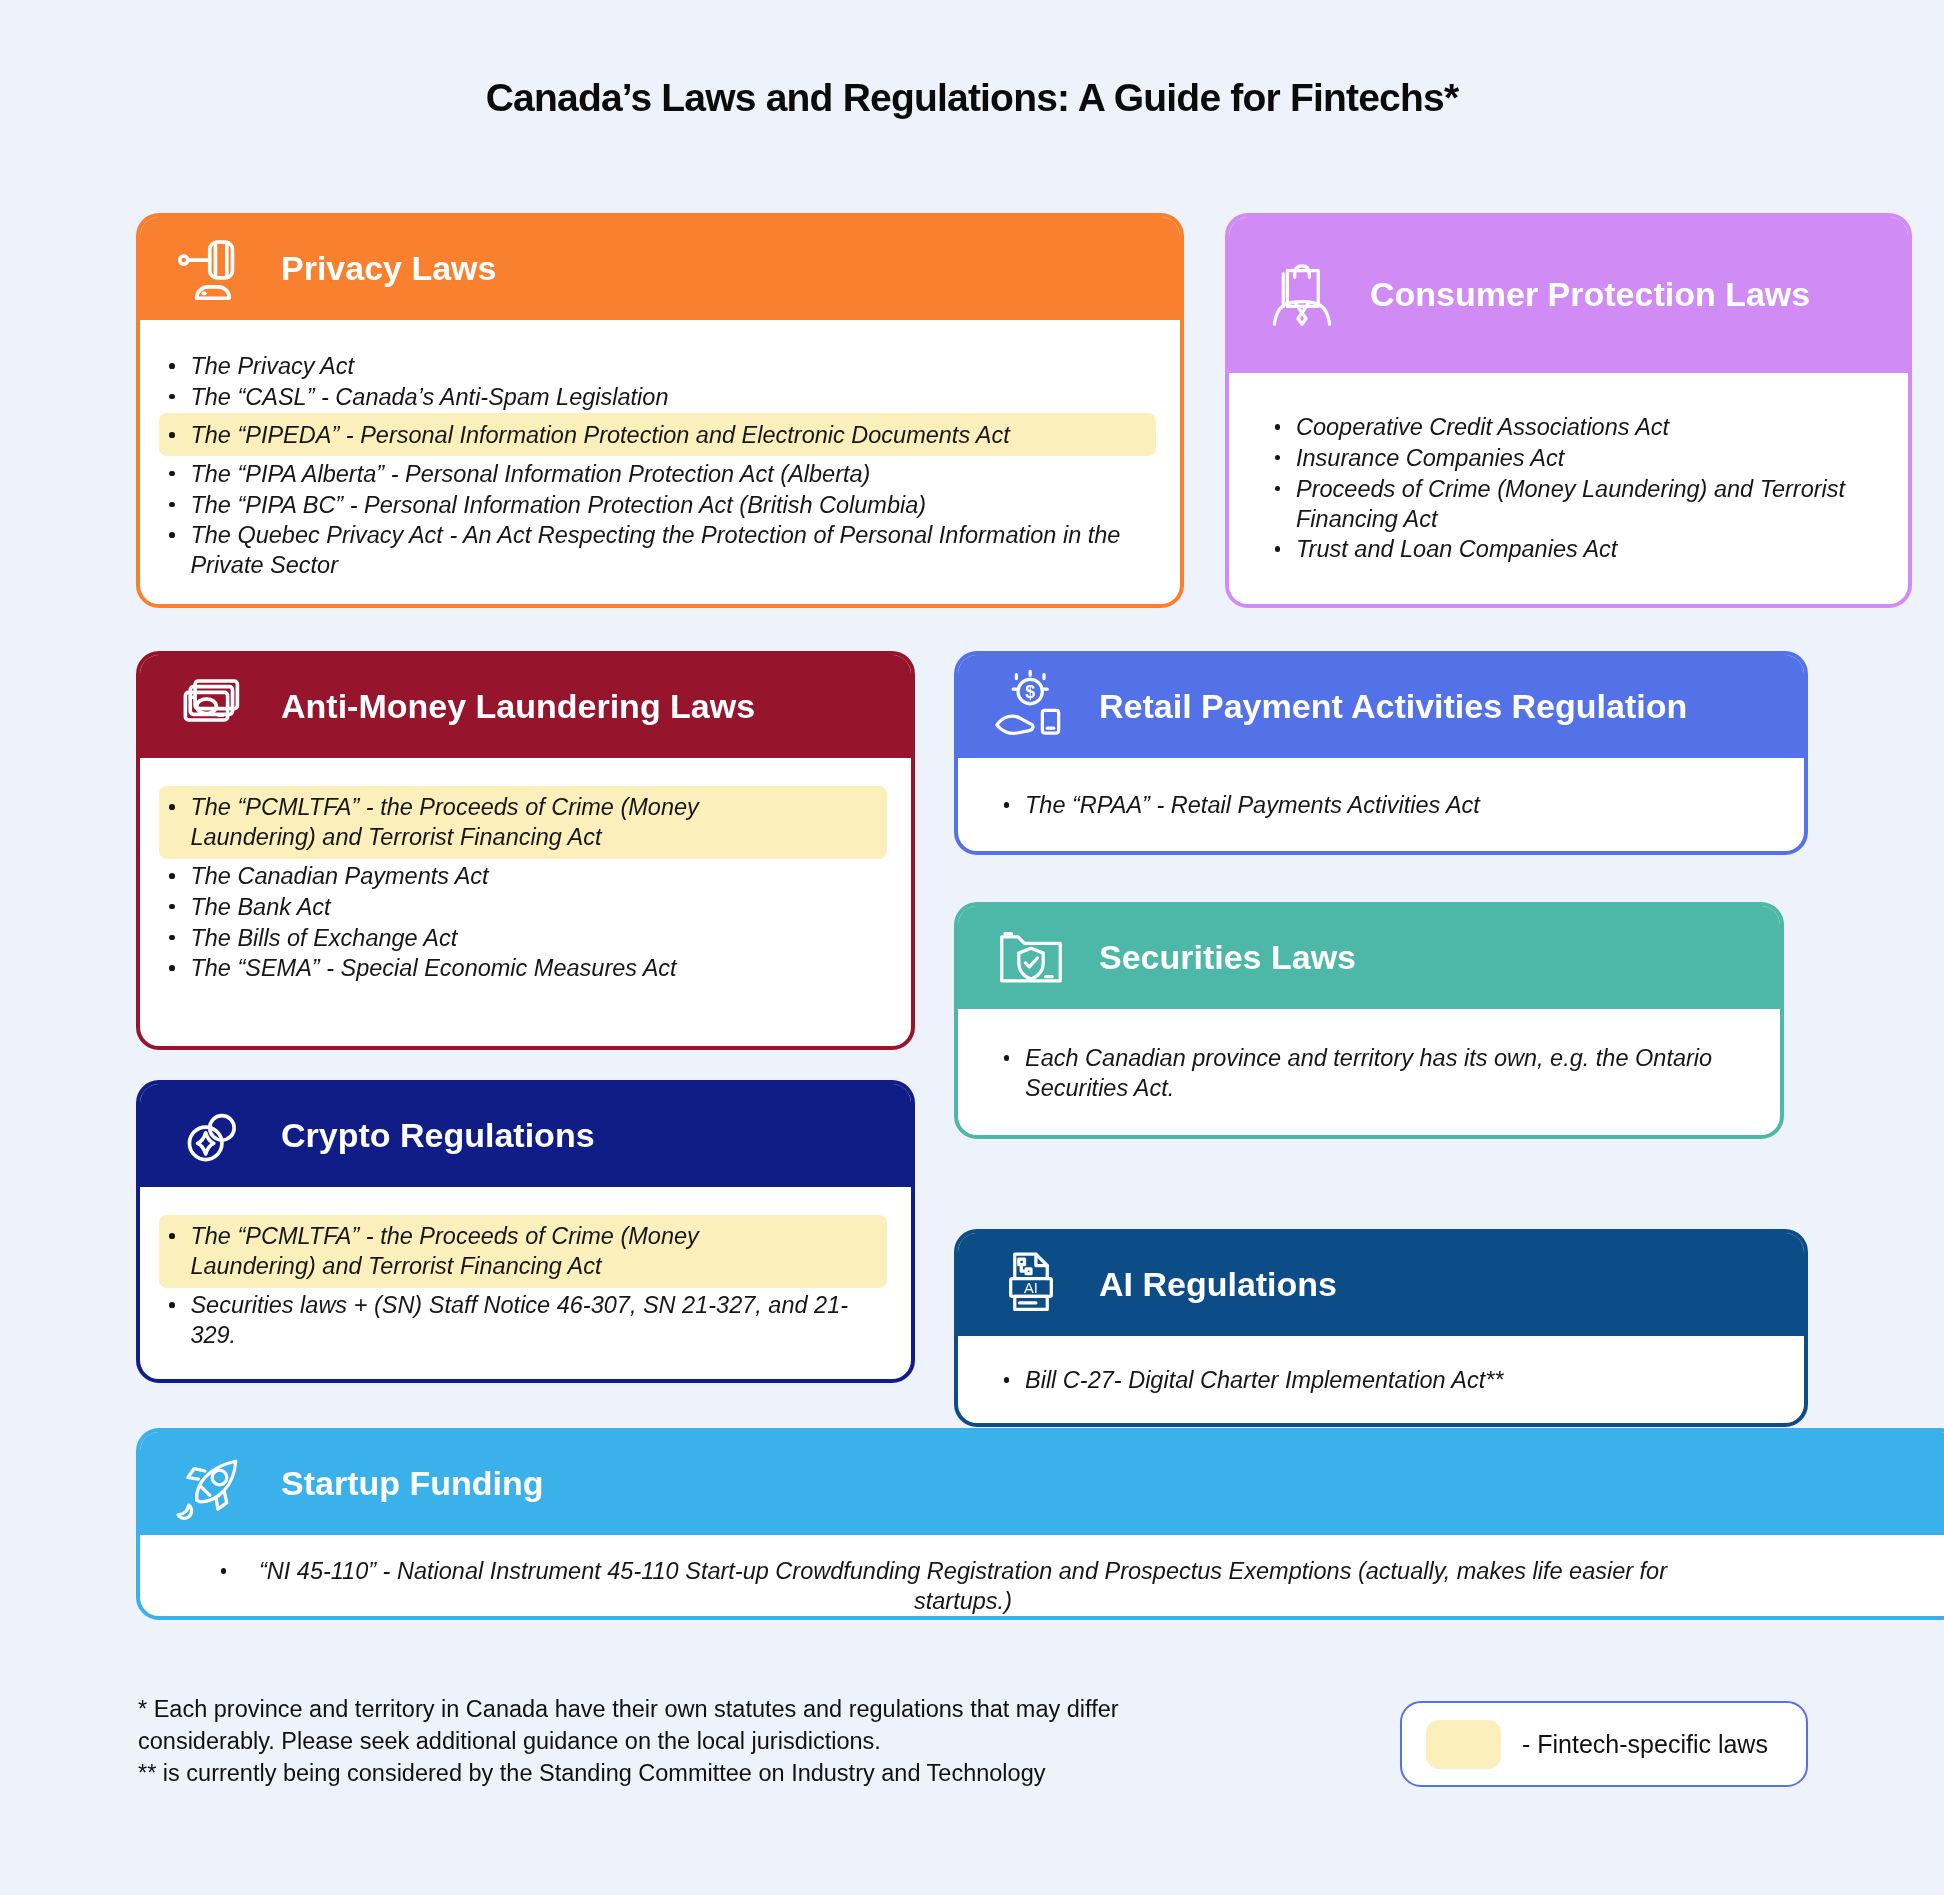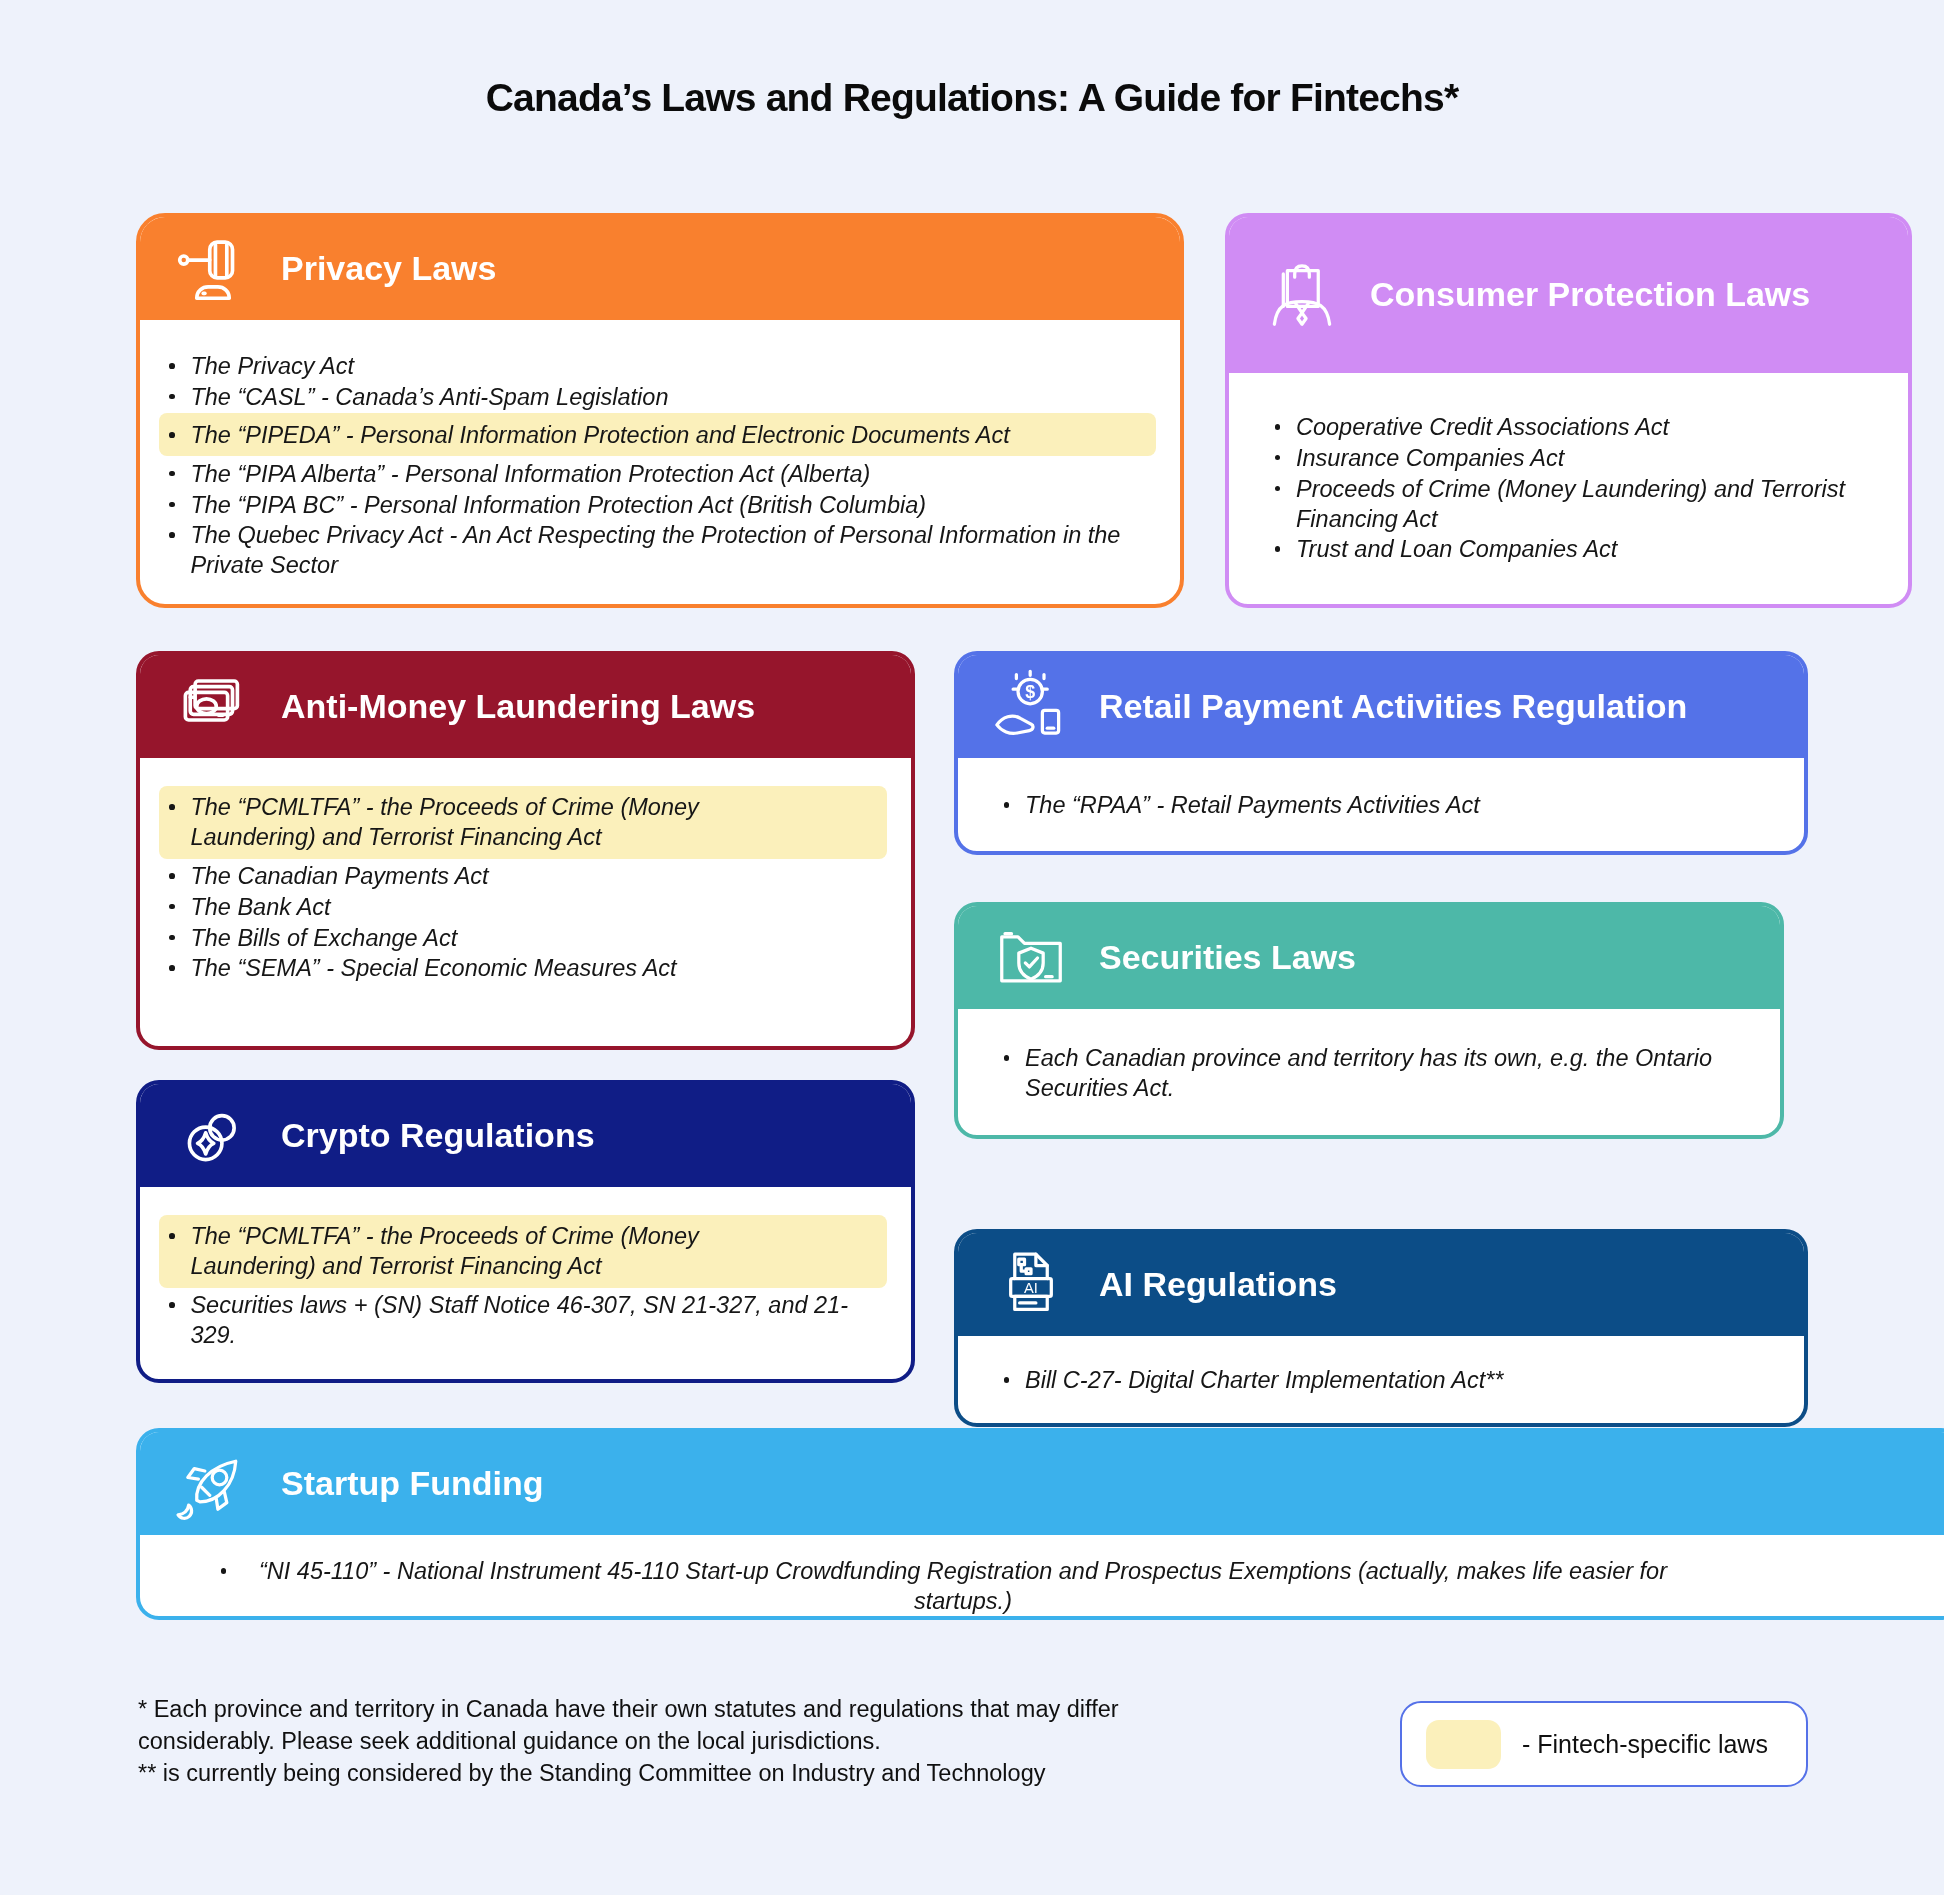--- a/index.html
+++ b/index.html
@@ -44,21 +44,21 @@
     content:"";position:absolute;left:9.7px;top:12px;
     width:5.7px;height:5.7px;border-radius:50%;background:#161616;
   }
   .hl{
     background:#FBF0BB;border-radius:8px;
     padding-top:6.5px;padding-bottom:6.5px;margin:1.6px 0 2.4px 0 !important;
   }
   .hl::before{top:18.6px !important;}
 
   
-  .pos-privacy   {left:136px; top:213px;  width:1048px;height:395px;border-radius:29px;}
+  .pos-privacy   {left:136px; top:213px;  width:1048px;height:395px;}
   .pos-consumer  {left:1225px;top:213px;  width:687px; height:395px;}
   .pos-aml       {left:136px; top:651px;  width:779px; height:399px;}
   .pos-rpaa      {left:954px;top:651px;  width:854px;height:204px;}
   .pos-securities{left:954px;top:902px; width:830px;height:237px;}
   .pos-crypto    {left:136px; top:1080px; width:779px; height:303px;}
   .pos-ai        {left:954px;top:1185px; width:854px;height:198px;margin-top:44px;}
   .pos-startup   {left:136px; top:1428px; width:1828px;height:192px;}
 
   
   .card-consumer .card-header{height:156px;}

